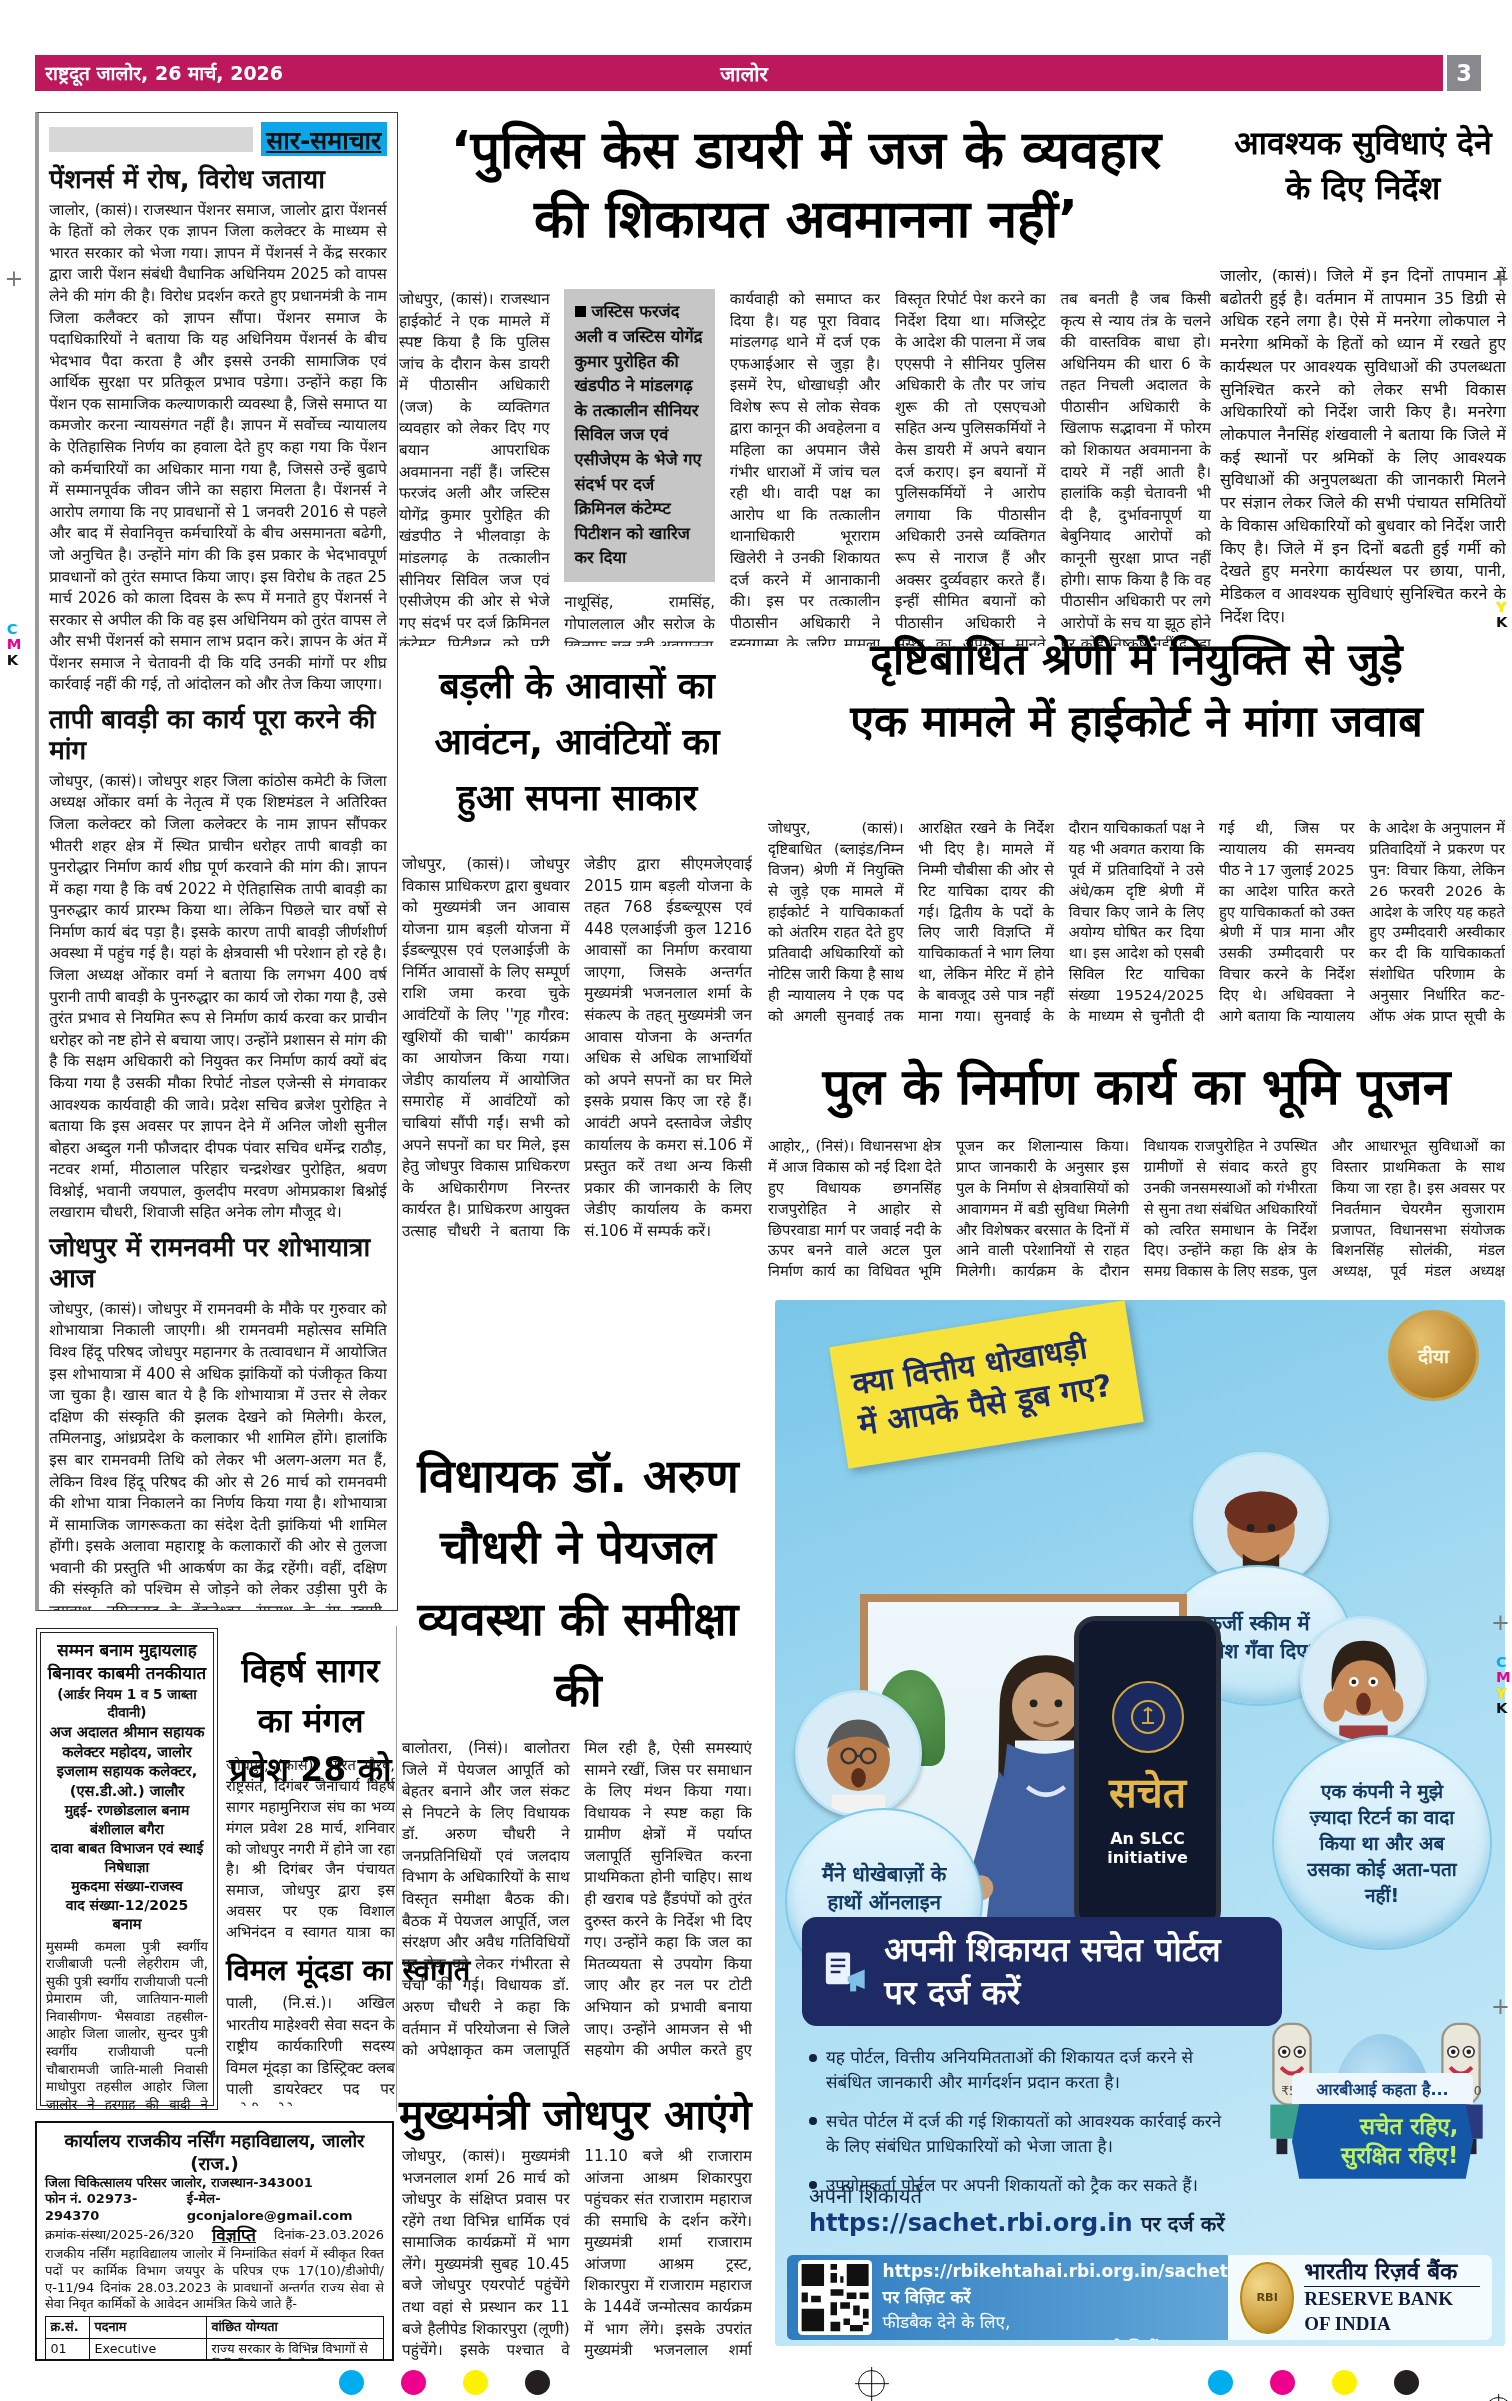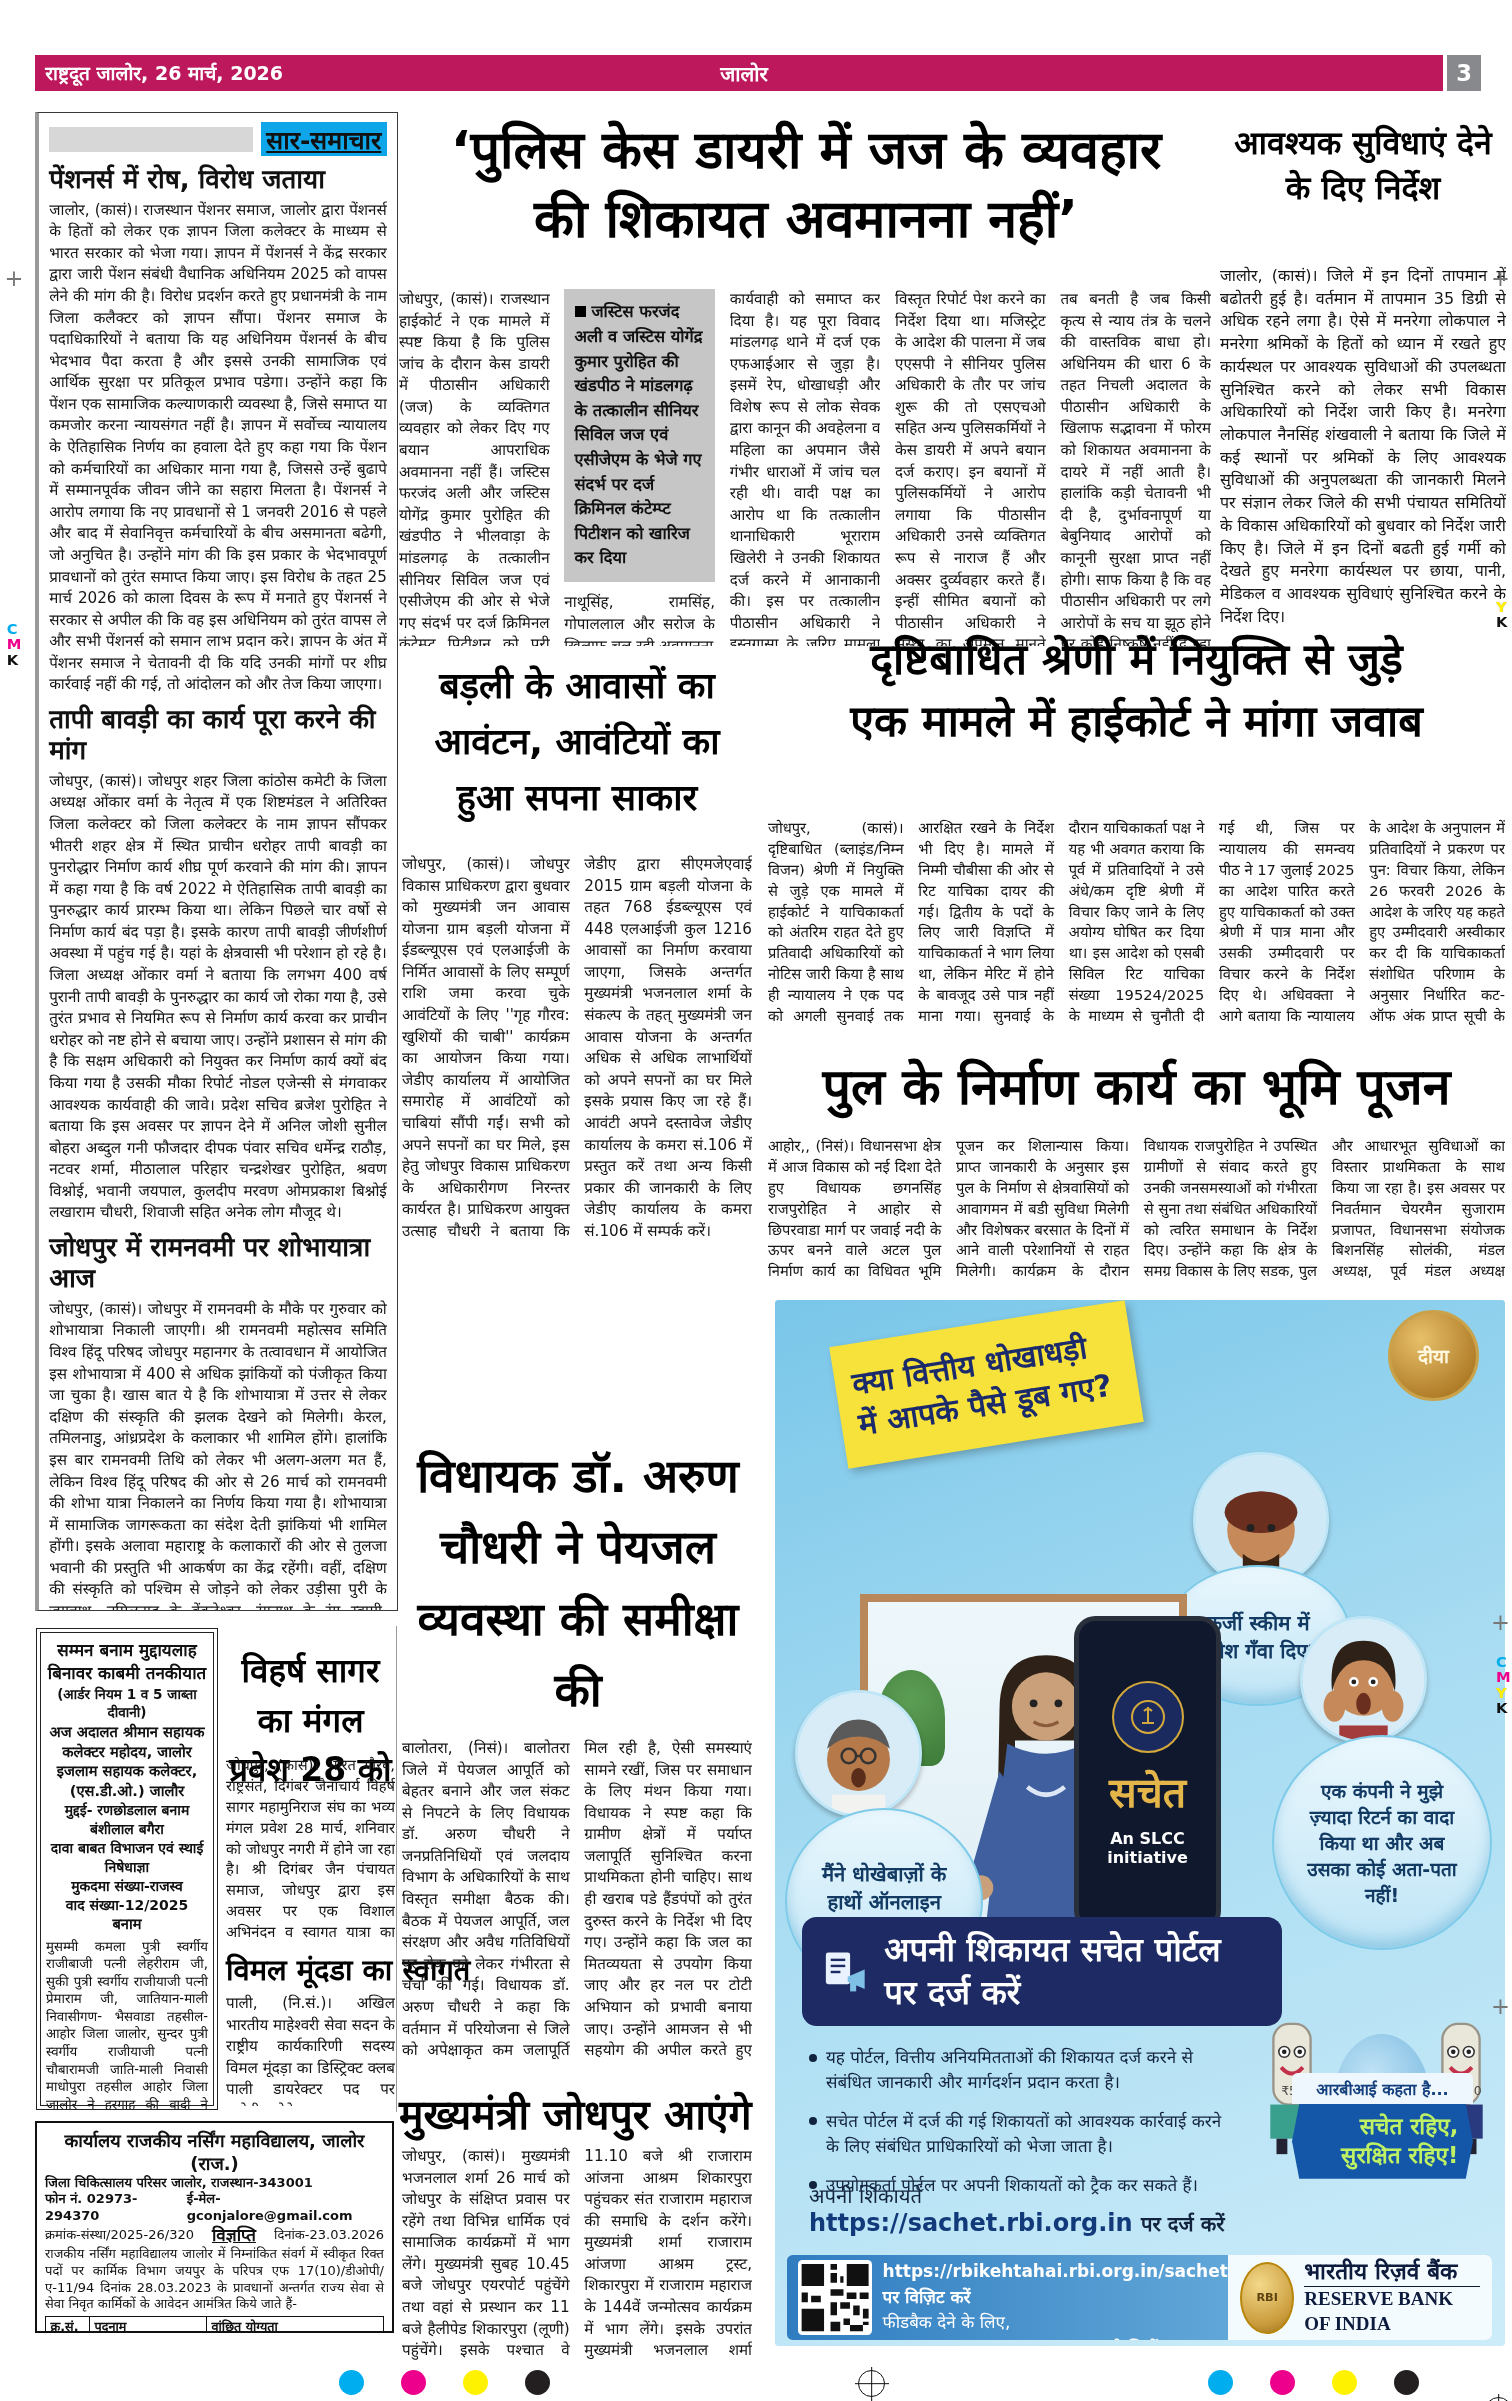--- a/index.html
+++ b/index.html
@@ -149,21 +149,21 @@
 
   <div class="abs headline" style="left:226px;top:1949px;width:175px;font-size:29px;white-space:nowrap;">विमल मूंदडा का स्वागत</div>
   <div class="abs body-txt jt" style="left:226px;top:1993px;width:169px;height:113px;font-size:15.2px;">पाली, (नि.सं.)। अखिल भारतीय माहेश्वरी सेवा सदन के राष्ट्रीय कार्यकारिणी सदस्य विमल मूंदड़ा का डिस्ट्रिक्ट क्लब पाली डायरेक्टर पद पर मनोनीत होने पर स्वागत हुआ।</div>
 
   <div class="abs headline center" style="left:404px;top:1441px;width:348px;font-size:46px;line-height:1.55;">विधायक डॉ. अरुण चौधरी ने पेयजल व्यवस्था की समीक्षा की</div>
   <div class="abs body-txt jt cols2" style="left:402px;top:1738px;width:350px;height:327px;">बालोतरा, (निसं)। बालोतरा जिले में पेयजल आपूर्ति को बेहतर बनाने और जल संकट से निपटने के लिए विधायक डॉ. अरुण चौधरी ने जनप्रतिनिधियों एवं जलदाय विभाग के अधिकारियों के साथ विस्तृत समीक्षा बैठक की। बैठक में पेयजल आपूर्ति, जल संरक्षण और अवैध गतिविधियों पर रोक को लेकर गंभीरता से चर्चा की गई। विधायक डॉ. अरुण चौधरी ने कहा कि वर्तमान में परियोजना से जिले को अपेक्षाकृत कम जलापूर्ति मिल रही है, ऐसी समस्याएं सामने रखीं, जिस पर समाधान के लिए मंथन किया गया। विधायक ने स्पष्ट कहा कि ग्रामीण क्षेत्रों में पर्याप्त जलापूर्ति सुनिश्चित करना प्राथमिकता होनी चाहिए। साथ ही खराब पडे हैंडपंपों को तुरंत दुरुस्त करने के निर्देश भी दिए गए। उन्होंने कहा कि जल का मितव्ययता से उपयोग किया जाए और हर नल पर टोटी अभियान को प्रभावी बनाया जाए। उन्होंने आमजन से भी सहयोग की अपील करते हुए जल बचाने की आवश्यकता बताई। विधायक डॉ. चौधरी ने जल चोरी और पेयजल के व्यावसायिक उपयोग पर कडी नाराजगी जताई। उन्होंने निर्देश दिए कि ऐसे मामलों पर प्रभावी रोक लगाई जाए और लिप्त व्यक्तियों के खिलाफ सख्त कार्रवाई की जाए। अवैध जल कनेक्शनों पर एफआईआर दर्ज करने और जुर्माना वसूलने के भी निर्देश दिए गए। इसके अलावा, जलदाय विभाग एवं परियोजना अधिकारियों की जिम्मेदारी तय करते हुए पूरा काम समय पर करने के निर्देश दिए गए। बैठक के दौरान अतिरिक्त मुख्य कार्यकारी अधिकारी हीराराम कलबी, अतिरिक्त जिला कलक्टर भुवनेश्वर सिंह चौहान, अतिरिक्त पुलिस अधीक्षक हरफूल सिंह, जन स्वास्थ्य एवं अभियांत्रिकी विभाग के अधीक्षण अभियंता बाबूलाल मीणा, छत्राराम, भाजपा जिला अध्यक्ष भरत मोदी समेत स्थानीय जनप्रतिनिधि एवं जल विभाग के अधिकारी-कर्मचारी उपस्थित रहे।</div>
 
   <div class="abs headline" style="left:399px;top:2085px;width:361px;font-size:41px;white-space:nowrap;">मुख्यमंत्री जोधपुर आएंगे</div>
   <div class="abs body-txt jt cols2" style="left:402px;top:2146px;width:350px;height:221px;">जोधपुर, (कासं)। मुख्यमंत्री भजनलाल शर्मा 26 मार्च को जोधपुर के संक्षिप्त प्रवास पर रहेंगे तथा विभिन्न धार्मिक एवं सामाजिक कार्यक्रमों में भाग लेंगे। मुख्यमंत्री सुबह 10.45 बजे जोधपुर एयरपोर्ट पहुंचेंगे तथा वहां से प्रस्थान कर 11 बजे हैलीपेड शिकारपुरा (लूणी) पहुंचेंगे। इसके पश्चात वे 11.10 बजे श्री राजाराम आंजना आश्रम शिकारपुरा पहुंचकर संत राजाराम महाराज की समाधि के दर्शन करेंगे। मुख्यमंत्री शर्मा राजाराम आंजणा आश्रम ट्रस्ट, शिकारपुरा में राजाराम महाराज के 144वें जन्मोत्सव कार्यक्रम में भाग लेंगे। इसके उपरांत मुख्यमंत्री भजनलाल शर्मा दोपहर 12.40 बजे शिकारपुरा हैलीपेड से प्रस्थान कर 12.50 बजे जोधपुर एयरपोर्ट पहुंचेंगे। वे दोपहर एक बजे घंटाघर, नई सडक़ क्षेत्र में आयोजित राम नवमी शोभायात्रा एवं पूजन कार्यक्रम में सम्मिलित होंगे।</div>
 
-  <div class="abs nursebox" style="left:35px;top:2121px;width:359px;height:212px;overflow:hidden;">
+  <div class="abs nursebox" style="left:35px;top:2121px;width:359px;height:240px;overflow:hidden;">
     <div style="text-align:center;font-weight:bold;font-size:18px;">कार्यालय राजकीय नर्सिंग महाविद्यालय, जालोर (राज.)</div>
     <div style="font-weight:bold;font-size:13px;">जिला चिकित्सालय परिसर जालोर, राजस्थान-343001</div>
     <div style="display:flex;justify-content:space-between;font-weight:bold;">
       <span>फोन नं. 02973-294370</span>
       <span>ई-मेल- gconjalore@gmail.com</span>
     </div>
     <div style="display:flex;justify-content:space-between;align-items:center;">
       <span>क्रमांक-संस्था/2025-26/320</span>
       <span style="font-weight:bold;font-size:17px;text-decoration:underline;">विज्ञप्ति</span>
       <span>दिनांक-23.03.2026</span>

